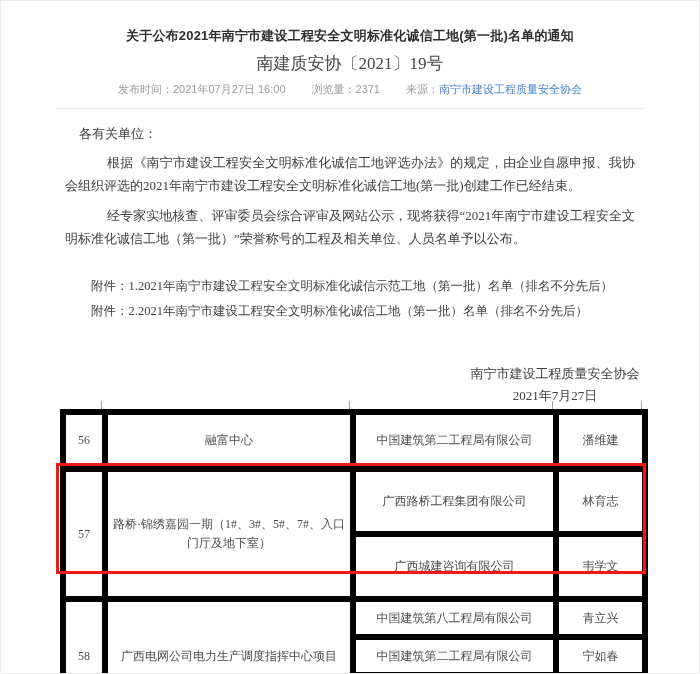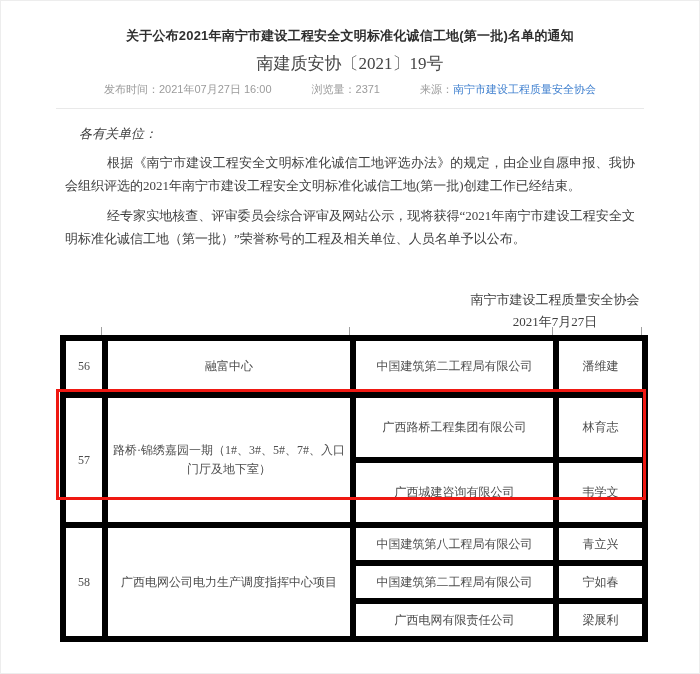--- a/index.html
+++ b/index.html
@@ -20,37 +20,37 @@
     letter-spacing: 0.2px;
   }
   .doc-number {
     margin-top: 7px;
     text-align: center;
     font-size: 17px; color: #454545;
     font-family: "Liberation Serif", "DejaVu Serif", serif;
   }
   .meta {
     margin-top: 7px;
-    display: flex; justify-content: center; gap: 40px;
+    display: flex; justify-content: center; gap: 26px;
     font-size: 11px; color: #9b9b9b;
   }
   .meta a { text-decoration: none; cursor: pointer; }
   .header-divider {
     margin: 11px 55px 0 55px;
     border-top: 1px solid #e9e9e9;
     height: 0;
   }
   
   .doc-body {
     margin: 0 64px;
     font-family: "Liberation Serif", "DejaVu Serif", serif;
     color: #3f3f3f;
     font-size: 13px;
   }
-  .salutation { margin: 15px 0 0 14px; line-height: 20px; font-style: italic; }
+  .salutation { margin: 15px 0 0 14px; line-height: 20px; }
   .para { margin-top: 7px; line-height: 23px; text-indent: 42px; text-align: justify; }
   .attachments { margin: 24px 0 0 26px; }
   .attachment-line { line-height: 25px; font-size: 12.5px; }
   .signature {
     margin: 40px 0 0 402px;
     width: 176px;
     text-align: center;
   }
   .signature .org { line-height: 20px; font-size: 13px; }
   .signature .date { line-height: 23px; font-size: 13px; }
@@ -110,20 +110,24 @@
     </span>
   </div>
 
   <div class="header-divider"></div>
 
   <div class="doc-body">
     <div class="salutation">各有关单位：</div>
     <p class="para">根据《南宁市建设工程安全文明标准化诚信工地评选办法》的规定，由企业自愿申报、我协会组织评选的2021年南宁市建设工程安全文明标准化诚信工地(第一批)创建工作已经结束。</p>
     <p class="para">经专家实地核查、评审委员会综合评审及网站公示，现将获得“2021年南宁市建设工程安全文明标准化诚信工地（第一批）”荣誉称号的工程及相关单位、人员名单予以公布。</p>
 
+    <div class="attachments">
+      <div class="attachment-line">附件：1.2021年南宁市建设工程安全文明标准化诚信示范工地（第一批）名单（排名不分先后）</div>
+      <div class="attachment-line">附件：2.2021年南宁市建设工程安全文明标准化诚信工地（第一批）名单（排名不分先后）</div>
+    </div>
 
     <div class="signature">
       <div class="org">南宁市建设工程质量安全协会</div>
       <div class="date">2021年7月27日</div>
     </div>
   </div>
 
   <div class="table-wrap">
     <div class="cut-stub" style="left:41px"></div>
     <div class="cut-stub" style="left:289px"></div>

